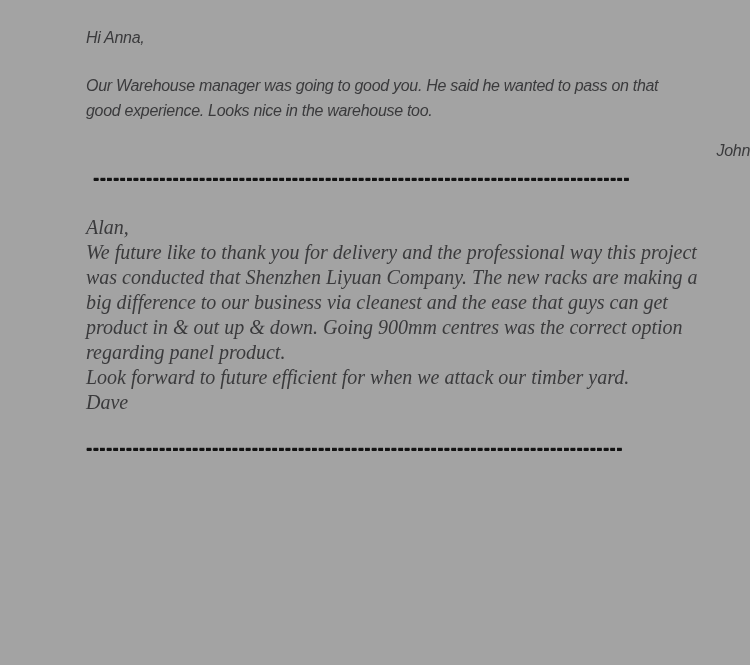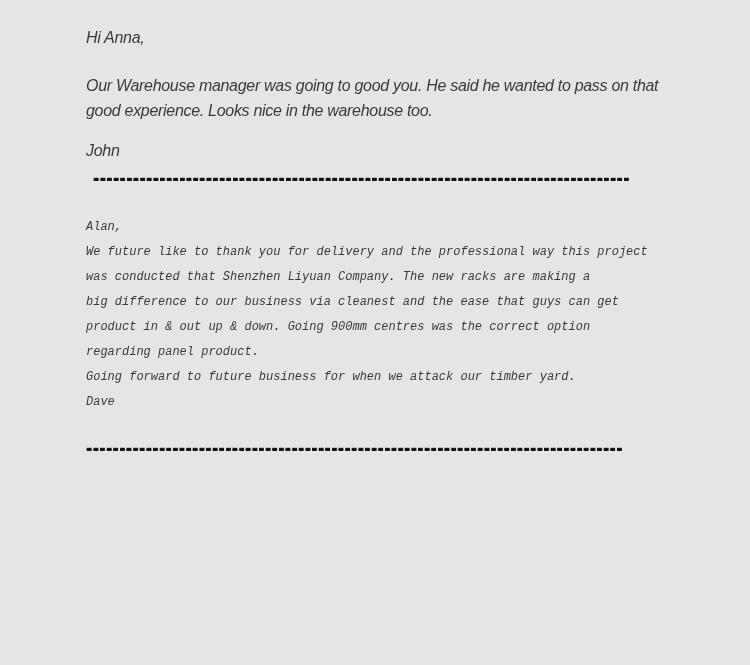--- a/index.html
+++ b/index.html
@@ -4,21 +4,21 @@
 <style>
   html, body {
     margin: 0;
     padding: 0;
     background: #ffffff;
   }
   .page {
     position: relative;
     width: 750px;
     height: 665px;
-    background: #e5e5e5;
+    background: #a3a3a3;
     box-sizing: border-box;
     padding: 25px 0 0 86px;
     overflow: hidden;
     font-family: "Liberation Sans", sans-serif;
     color: #3b3b3b;
   }
   .line {
     margin: 0;
     line-height: 25px;
     white-space: nowrap;
@@ -26,23 +26,23 @@
   
   .style-1 {
     font-family: "Liberation Sans", sans-serif;
     font-style: italic;
     font-size: 16px;
     letter-spacing: -0.3px;
     color: #3a3a3c;
   }
   
   .style-2 {
-    font-family: Liberation Mono, monospace;
+    font-family: Liberation Serif, serif;
     font-style: italic;
-    font-size: 12px;
+    font-size: 20px;
     letter-spacing: 0px;
     color: #3a3a3c;
   }
   
   .style-3 {
     font-family: "Liberation Sans", sans-serif;
     font-style: normal;
     font-size: 15.5px;
     letter-spacing: -0.4px;
     color: #38383a;
@@ -61,21 +61,21 @@
   }
   .divider-1 {
     margin: 2px 0 0 7px;
     width: 537px;
   }
   .divider-2 {
     margin: 20px 0 0 0;
     width: 536px;
   }
   .mt-blank   { margin-top: 23px; } 
-  .mt-sig1    { margin-top: 15px; }
+  .mt-sig1    { margin-top: 15px; text-align: right; }
   .mt-greet2  { margin-top: 25px; }
   .mt-sig2    { margin-top: 16px; }
   .mt-greet3  { margin-top: 1px; }
   .mt-sig3    { margin-top: 15px; }
 </style>
 </head>
 <body>
 
 <div class="page">
 
@@ -88,20 +88,20 @@
 
   <div class="divider divider-1">--------------------------------------------------------------------------------------------------------------------------</div>
 
   <section>
     <p class="line style-2 mt-greet2">Alan,</p>
     <p class="line style-2">We future like to thank you for delivery and the professional way this project</p>
     <p class="line style-2">was conducted that Shenzhen Liyuan Company. The new racks are making a</p>
     <p class="line style-2">big difference to our business via cleanest and the ease that guys can get</p>
     <p class="line style-2">product in &amp; out up &amp; down. Going 900mm centres was the correct option</p>
     <p class="line style-2">regarding panel product.</p>
-    <p class="line style-2">Going forward to future business for when we attack our timber yard.</p>
+    <p class="line style-2">Look forward to future efficient for when we attack our timber yard.</p>
     <p class="line style-2">Dave</p>
   </section>
 
   <div class="divider divider-2">--------------------------------------------------------------------------------------------------------------------------</div>
 
 
 </div>
 
 </body></html>

